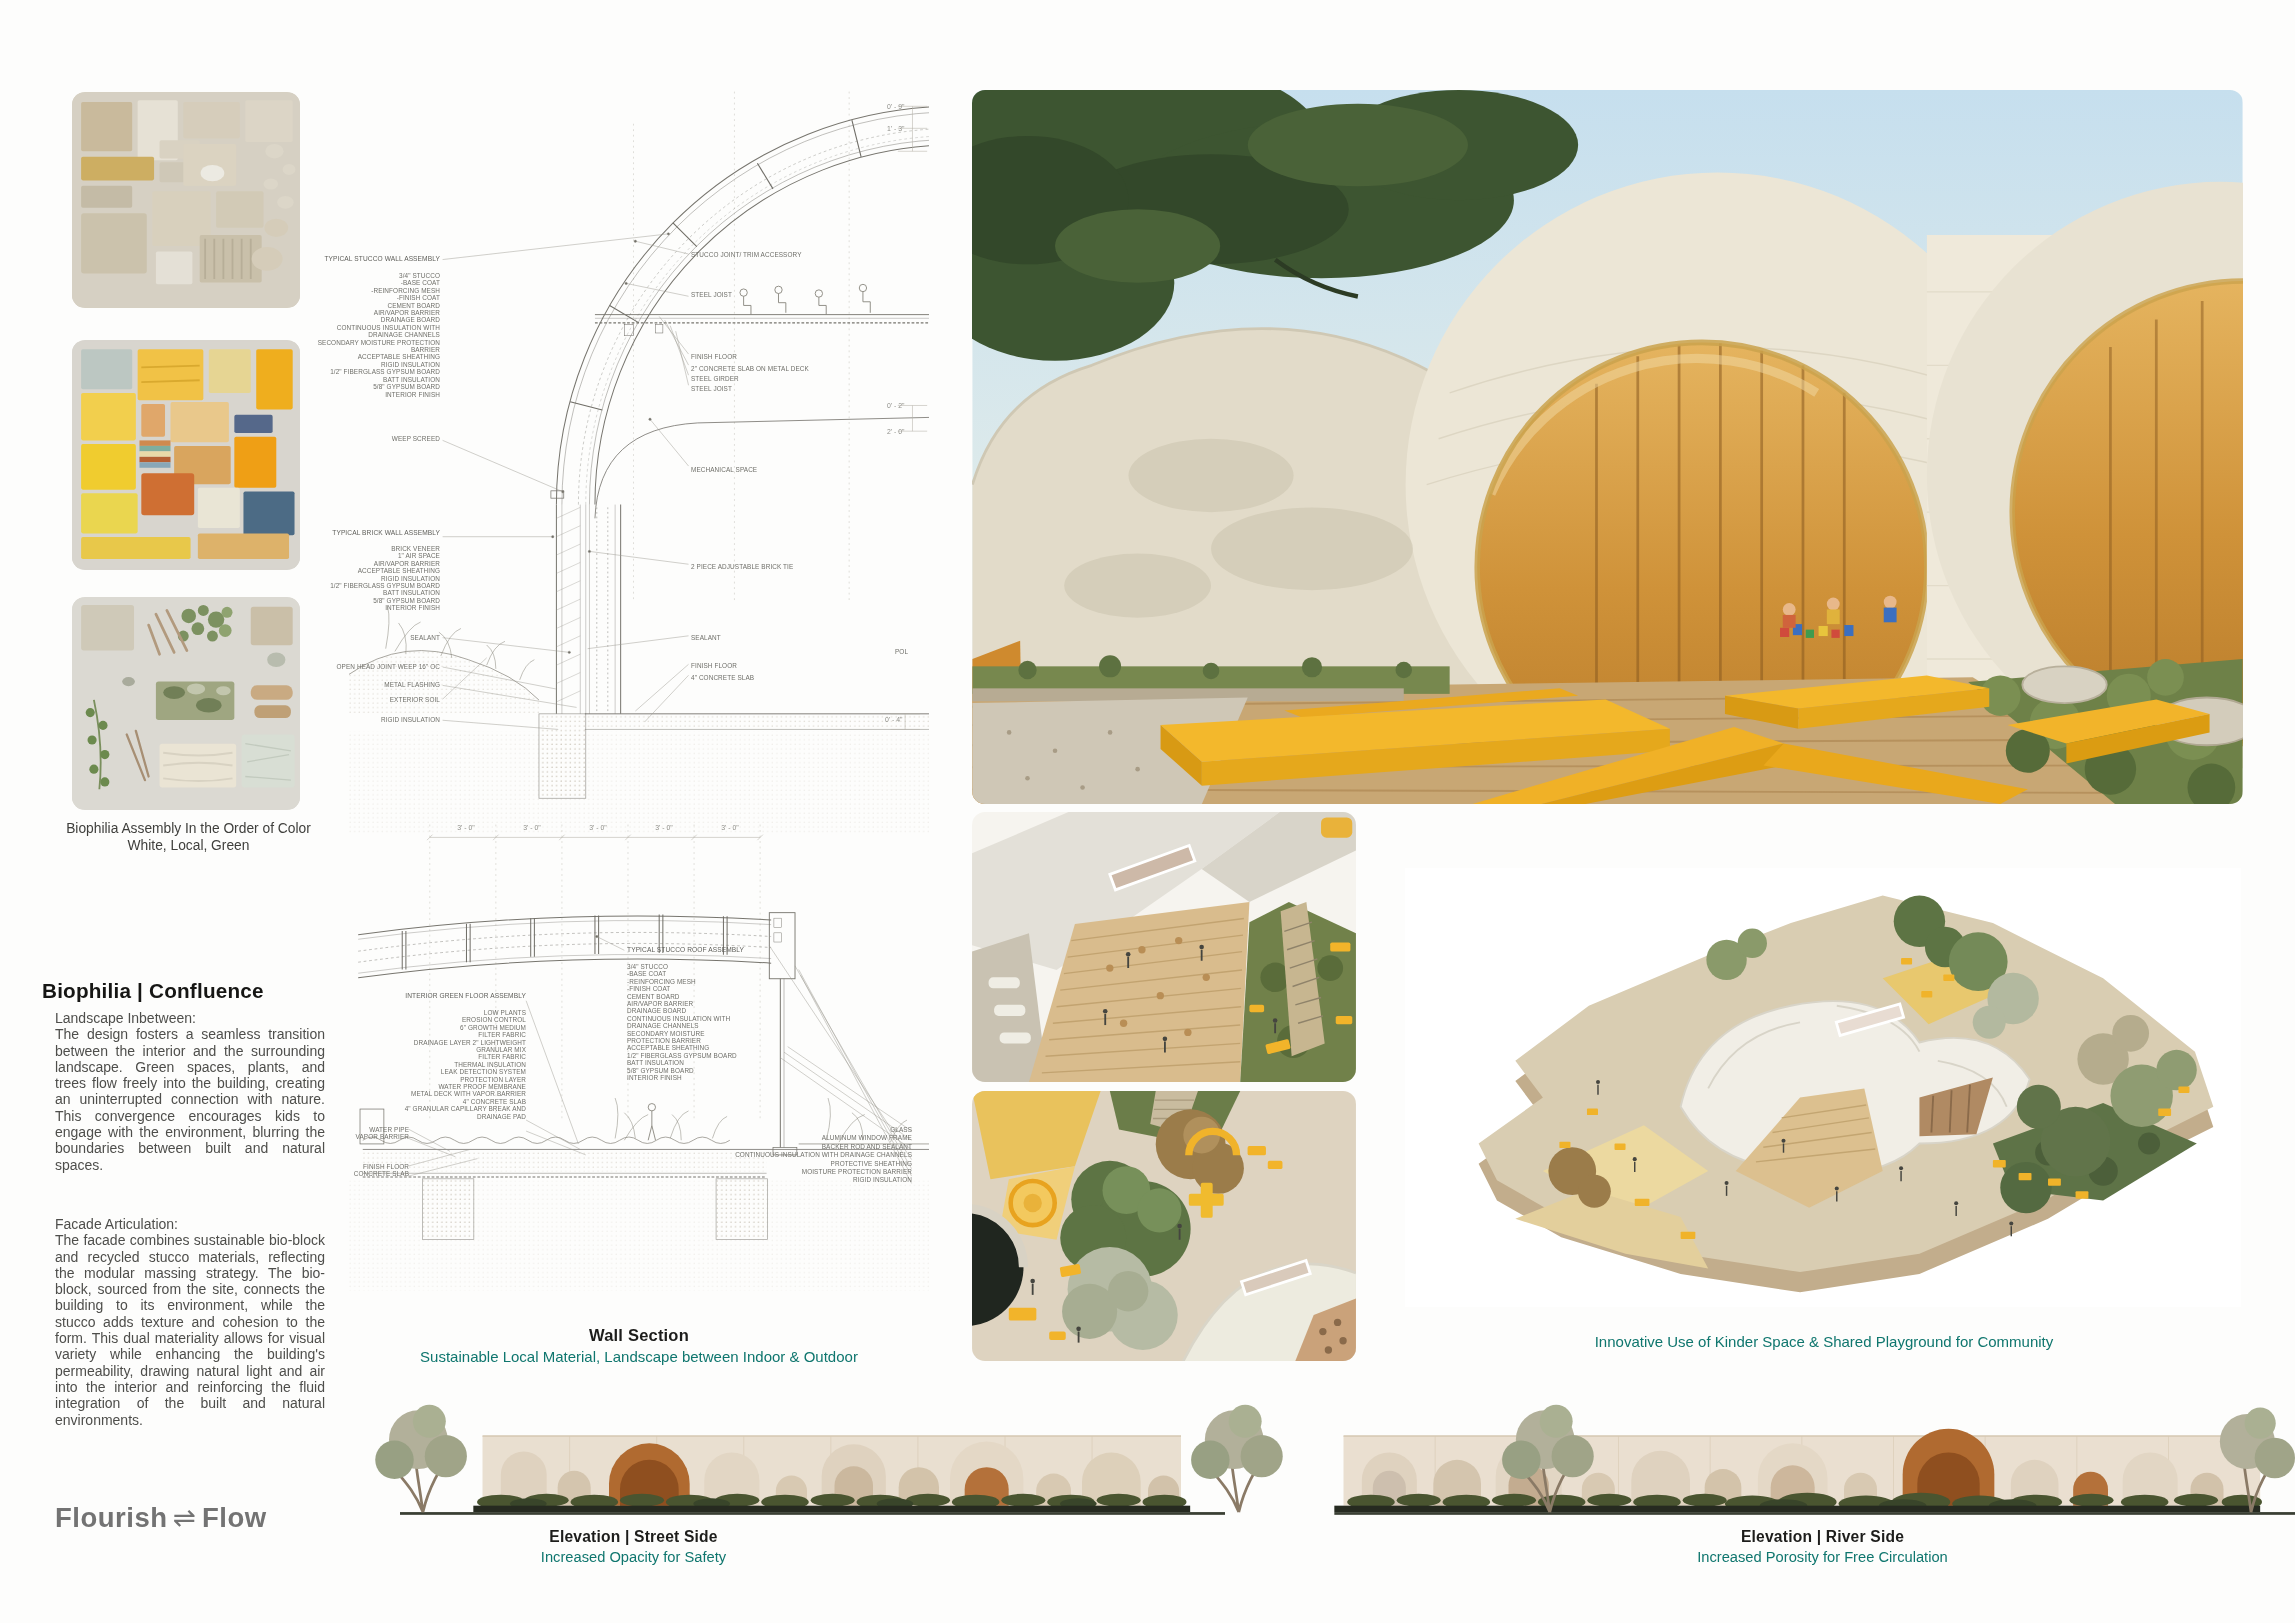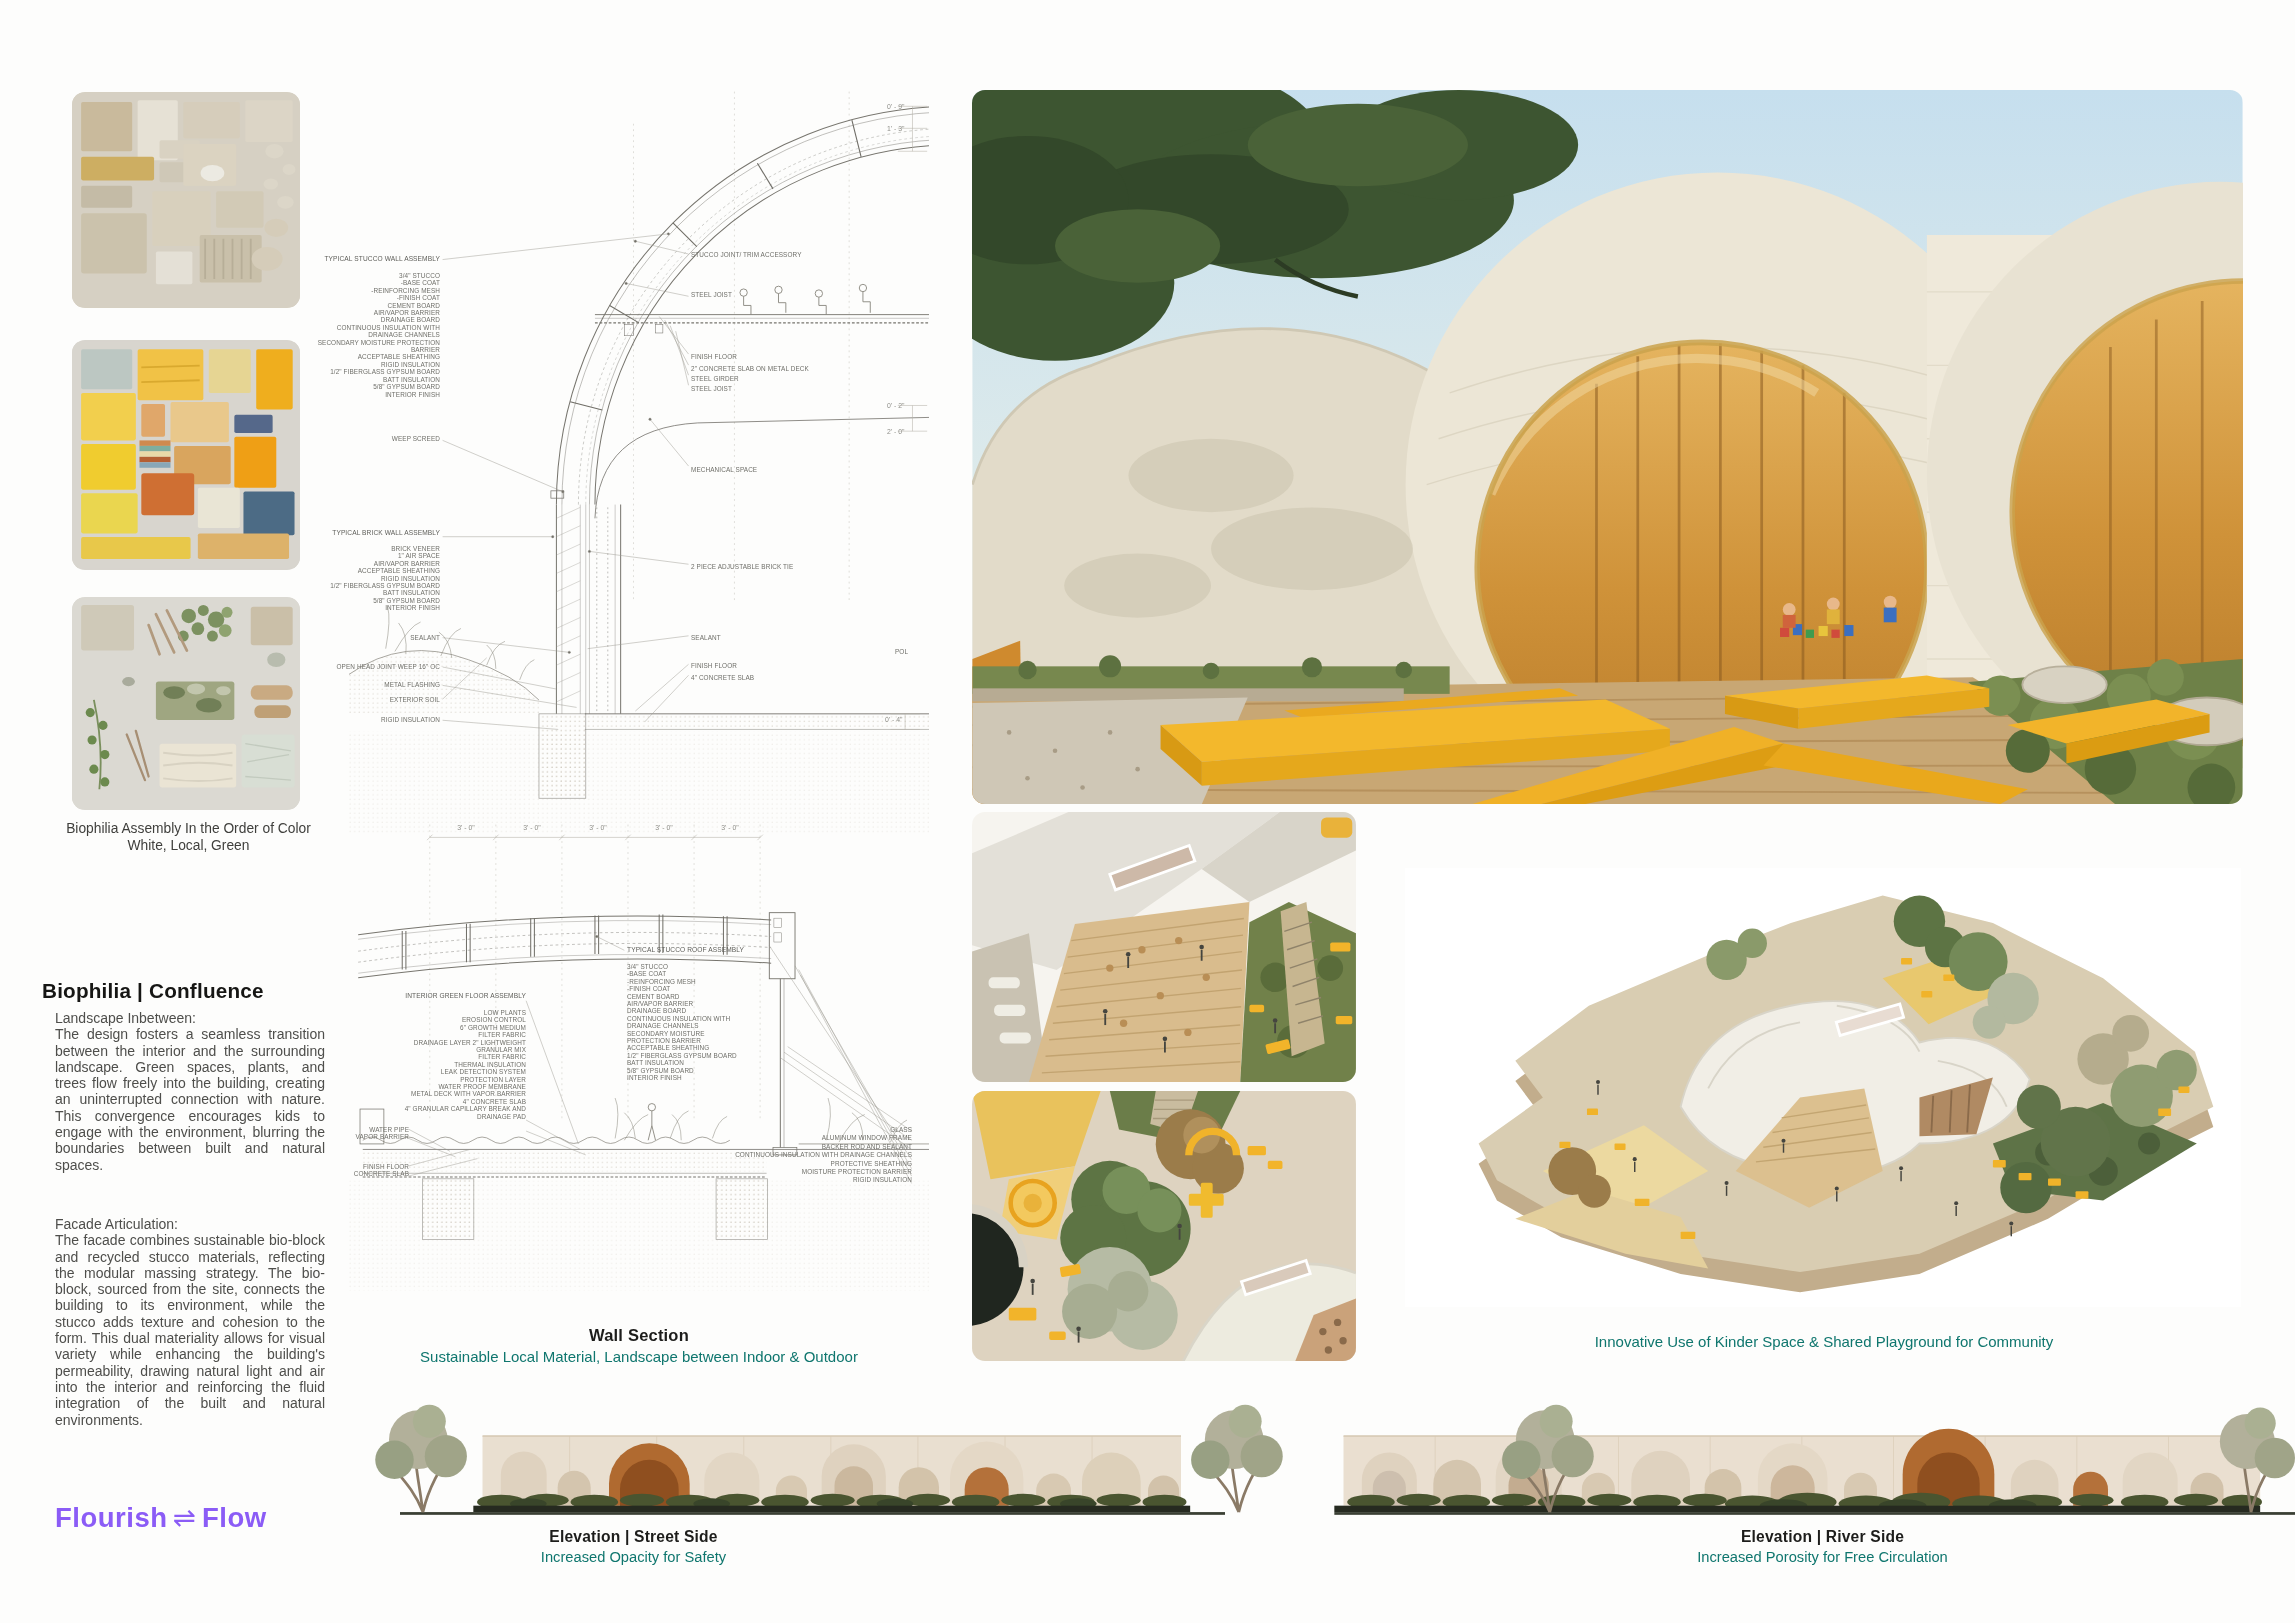--- a/index.html
+++ b/index.html
@@ -7,21 +7,21 @@
          font-family:"Liberation Sans","DejaVu Sans",sans-serif;color:#3a3a38;}
   .L{position:absolute;}
   .card{border-radius:13px;overflow:hidden;}
   .cap-c{text-align:center;}
   .cap-title{font-weight:bold;font-size:16.5px;color:#1d1d1b;letter-spacing:0.2px;}
   .cap-sub{font-size:15px;color:#0f766e;margin-top:2.8px;}
   .mat-cap{font-size:13.8px;line-height:17.4px;color:#3f3f3c;text-align:center;}
   h1.head{font-size:20.7px;font-weight:bold;color:#161614;margin:0;letter-spacing:0.2px;}
   .para{font-size:14px;line-height:16.3px;color:#4e4e4b;text-align:justify;}
   .para .ptitle{display:block;}
-  .logo{font-size:27.5px;font-weight:bold;color:#8b5cf6;letter-spacing:0.5px;}
+  .logo{font-size:27.5px;font-weight:bold;color:#737373;letter-spacing:0.5px;}
   .logo .sym{font-weight:normal;padding:0 5.5px;}
   .lbl{font-size:6.4px;line-height:7.4px;color:#6e6e68;letter-spacing:0.1px;}
   .lbl-r{text-align:right;}
   .lbl-title{font-size:6.6px;color:#5d5d58;}
   .dim{font-size:6.9px;color:#8f8f89;}
   .dimrow{display:flex;}
   .dimrow .dimcell{width:66px;text-align:center;}
   svg{display:block;}
 </style>
 </head>

